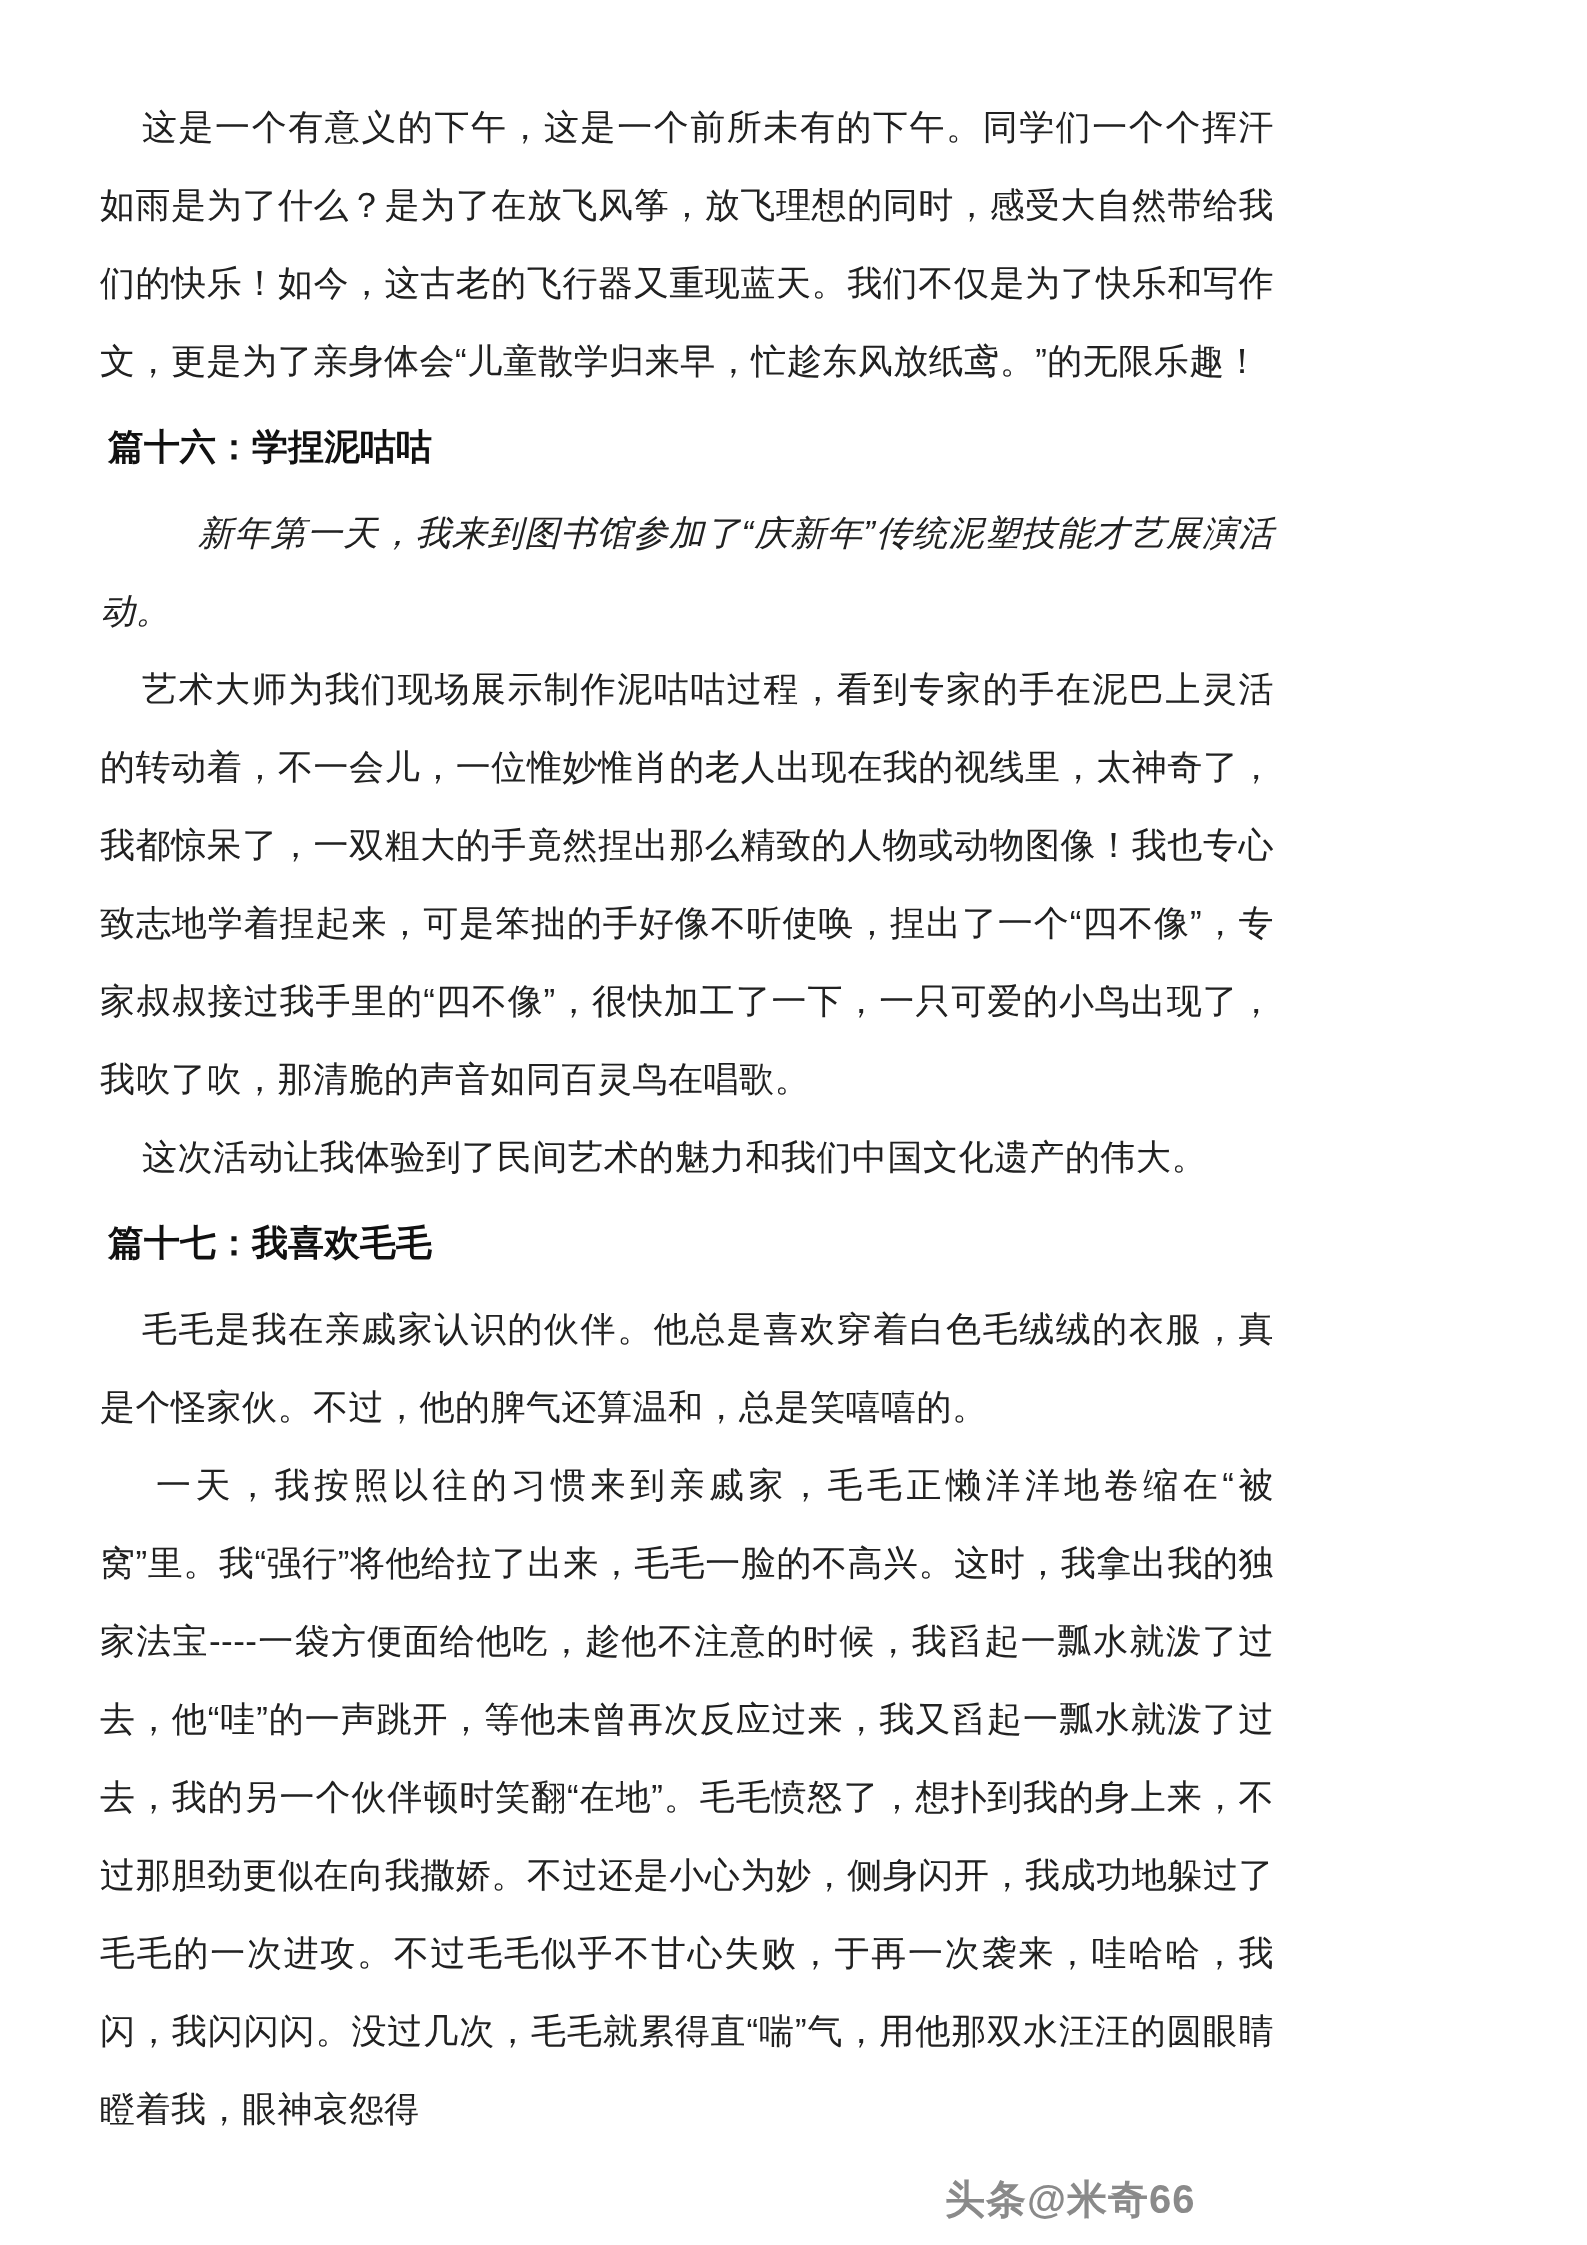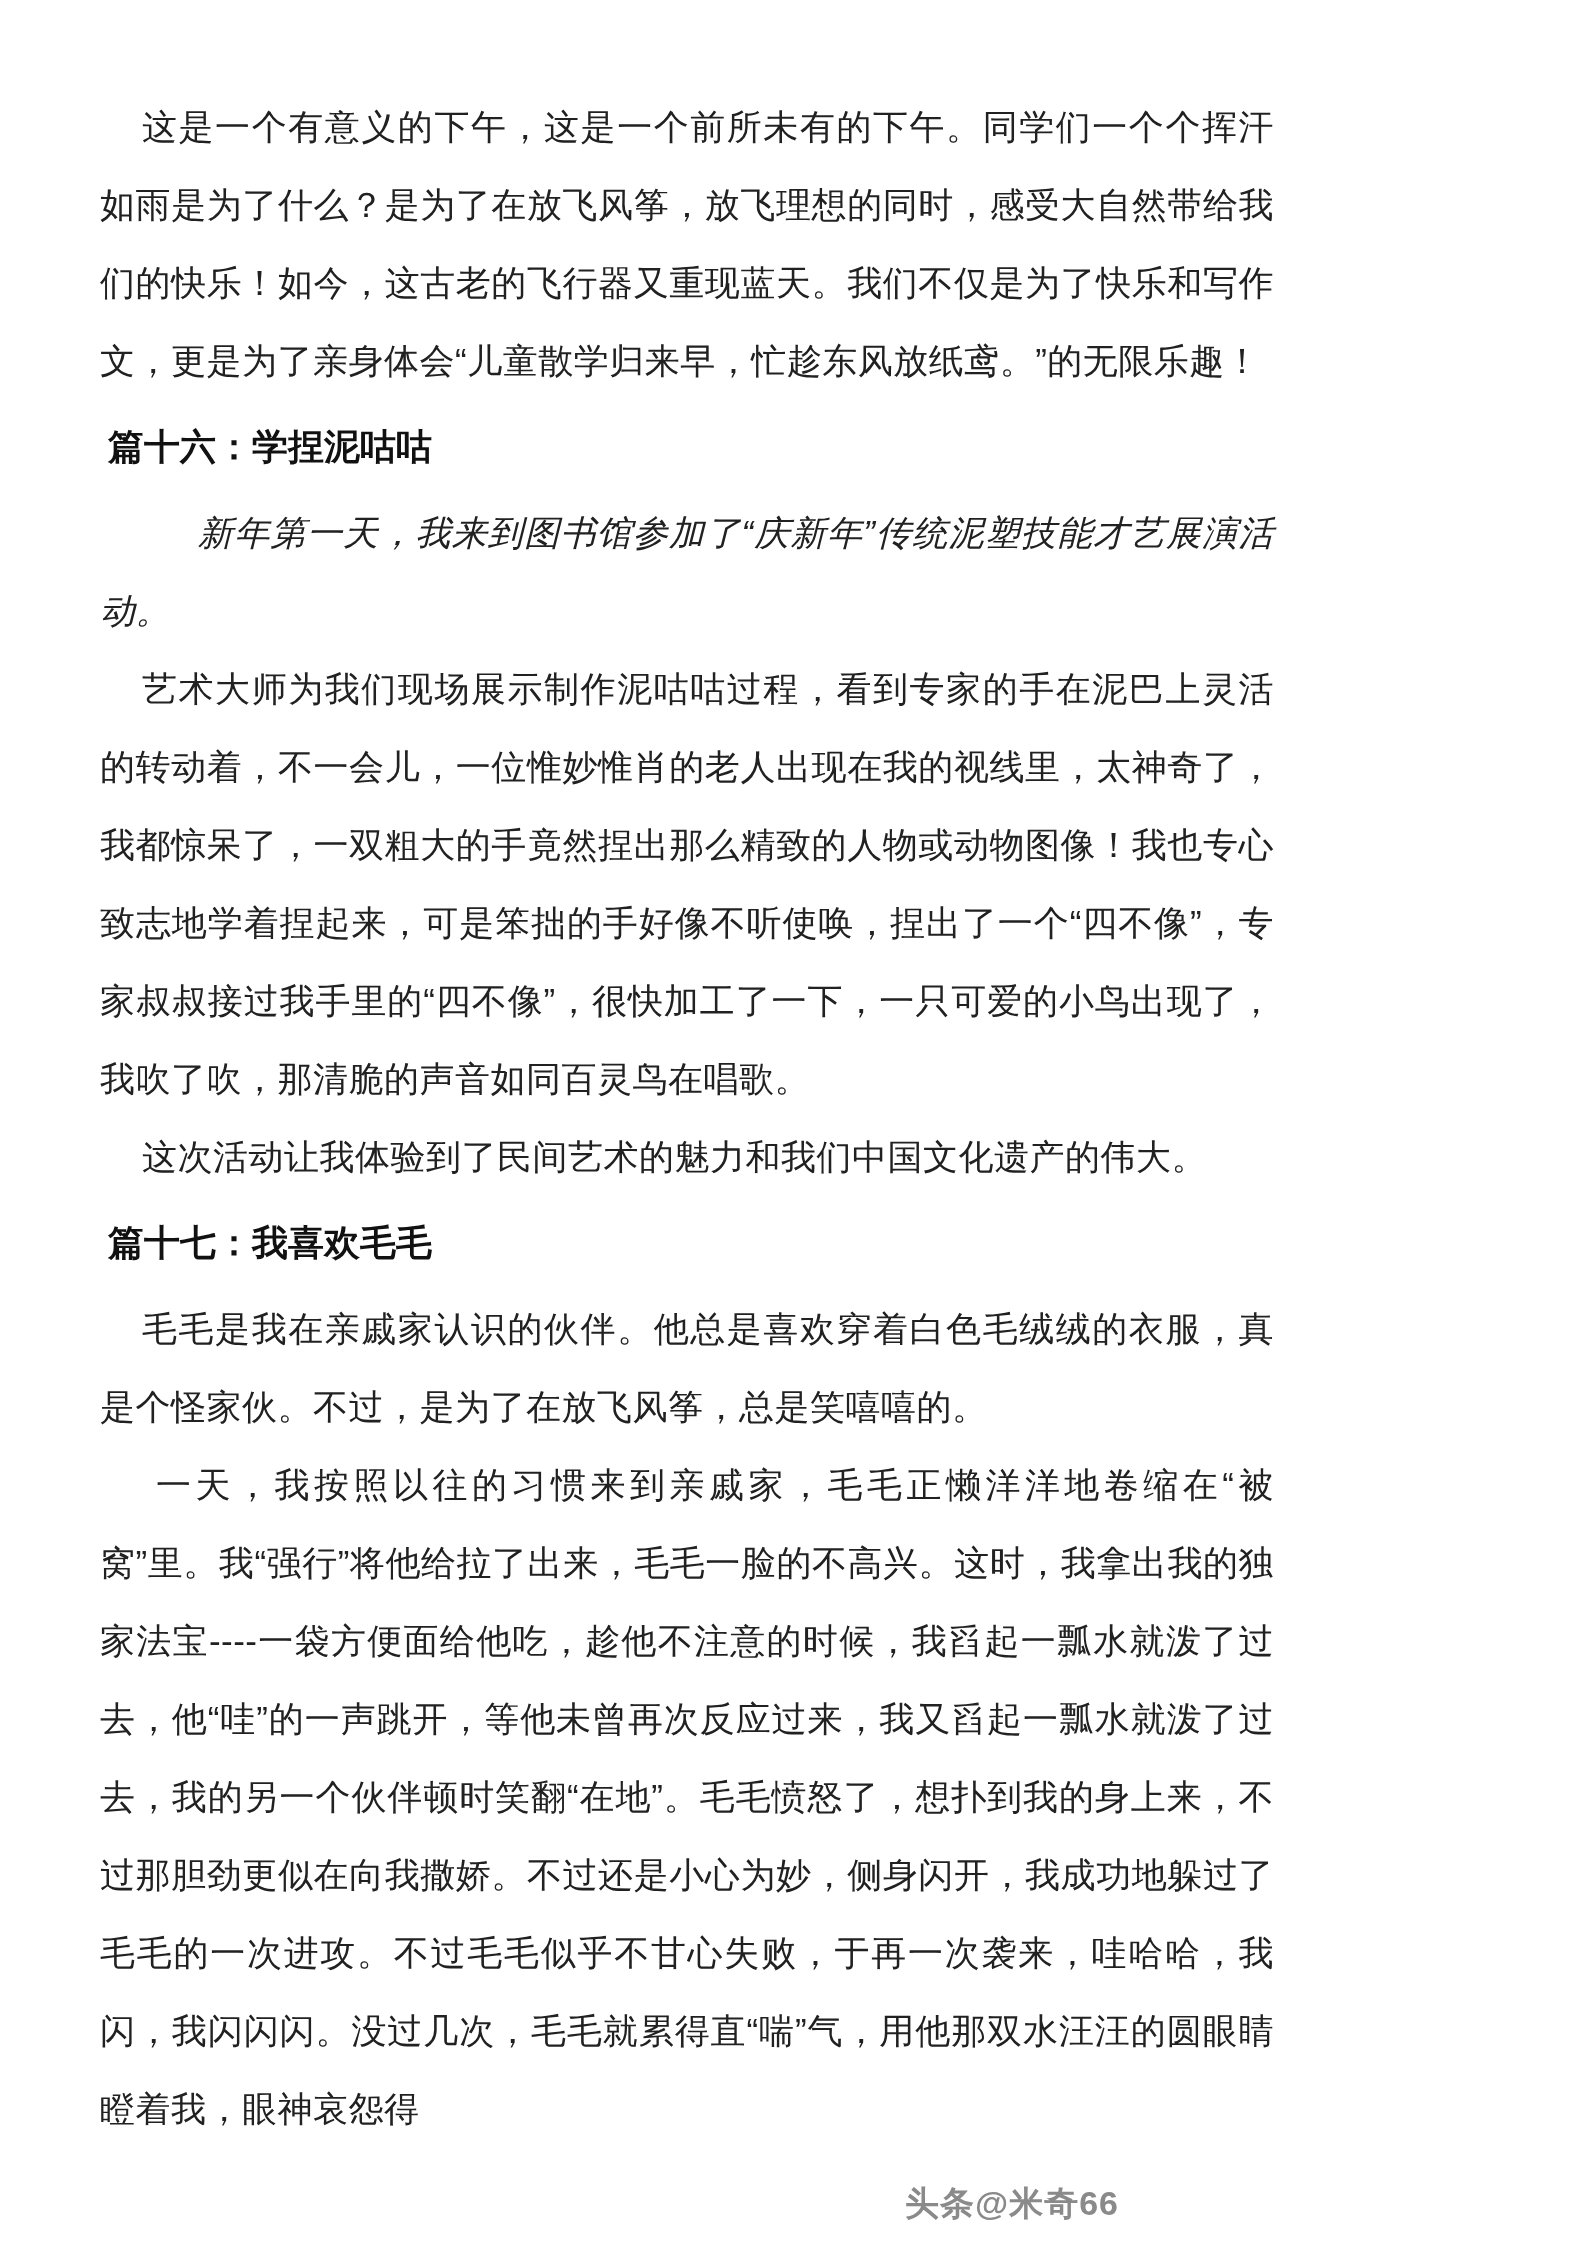--- a/index.html
+++ b/index.html
@@ -37,23 +37,23 @@
   .heading {
     margin: 8px;
     font-size: 36px;
     font-weight: bold;
     line-height: 78px;
     color: #111111;
     text-align: left;
   }
   .watermark {
     position: absolute;
-    left: 905px;
+    left: 945px;
     bottom: 18px;
-    font-size: 34px;
+    font-size: 40px;
     font-weight: bold;
     color: #8a8a8a;
     letter-spacing: 1px;
     white-space: nowrap;
   }
 </style>
 </head>
 <body style="background: rgb(255, 255, 255);">
 
 <div class="page">
@@ -63,21 +63,21 @@
   <h2 class="heading">篇十六：学捏泥咕咕</h2>
 
   <p class="para indent-lg">新年第一天，我来到图书馆参加了“庆新年”传统泥塑技能才艺展演活动。</p>
 
   <p class="para indent-sm">艺术大师为我们现场展示制作泥咕咕过程，看到专家的手在泥巴上灵活的转动着，不一会儿，一位惟妙惟肖的老人出现在我的视线里，太神奇了，我都惊呆了，一双粗大的手竟然捏出那么精致的人物或动物图像！我也专心致志地学着捏起来，可是笨拙的手好像不听使唤，捏出了一个“四不像”，专家叔叔接过我手里的“四不像”，很快加工了一下，一只可爱的小鸟出现了，我吹了吹，那清脆的声音如同百灵鸟在唱歌。</p>
 
   <p class="para indent-sm">这次活动让我体验到了民间艺术的魅力和我们中国文化遗产的伟大。</p>
 
   <h2 class="heading">篇十七：我喜欢毛毛</h2>
 
-  <p class="para indent-sm">毛毛是我在亲戚家认识的伙伴。他总是喜欢穿着白色毛绒绒的衣服，真是个怪家伙。不过，是为了在放飞风筝，总是笑嘻嘻的。</p>
+  <p class="para indent-sm">毛毛是我在亲戚家认识的伙伴。他总是喜欢穿着白色毛绒绒的衣服，真是个怪家伙。不过，他的脾气还算温和，总是笑嘻嘻的。</p>
 
 
   <p class="para indent-md">一天，我按照以往的习惯来到亲戚家，毛毛正懒洋洋地卷缩在“被窝”里。我“强行”将他给拉了出来，毛毛一脸的不高兴。这时，我拿出我的独家法宝----一袋方便面给他吃，趁他不注意的时候，我舀起一瓢水就泼了过去，他“哇”的一声跳开，等他未曾再次反应过来，我又舀起一瓢水就泼了过去，我的另一个伙伴顿时笑翻“在地”。毛毛愤怒了，想扑到我的身上来，不过那胆劲更似在向我撒娇。不过还是小心为妙，侧身闪开，我成功地躲过了毛毛的一次进攻。不过毛毛似乎不甘心失败，于再一次袭来，哇哈哈，我闪，我闪闪闪。没过几次，毛毛就累得直“喘”气，用他那双水汪汪的圆眼睛瞪着我，眼神哀怨得</p>
 
   <div class="watermark" style="color: rgb(138, 138, 138);">
     <span>头条@米奇66</span>
   </div>
 
 </div>
 

